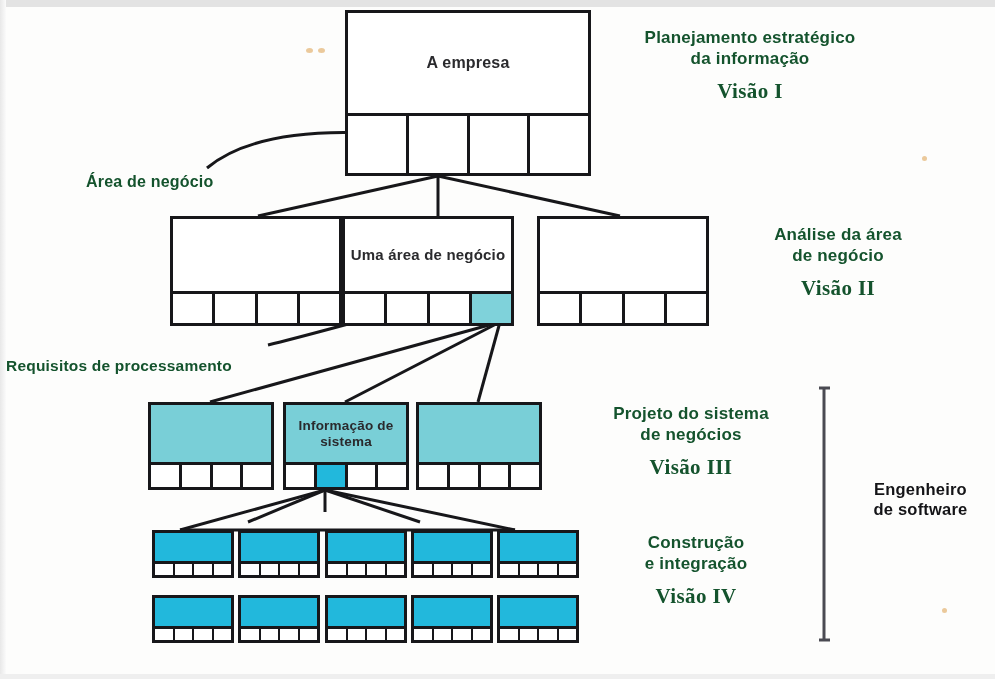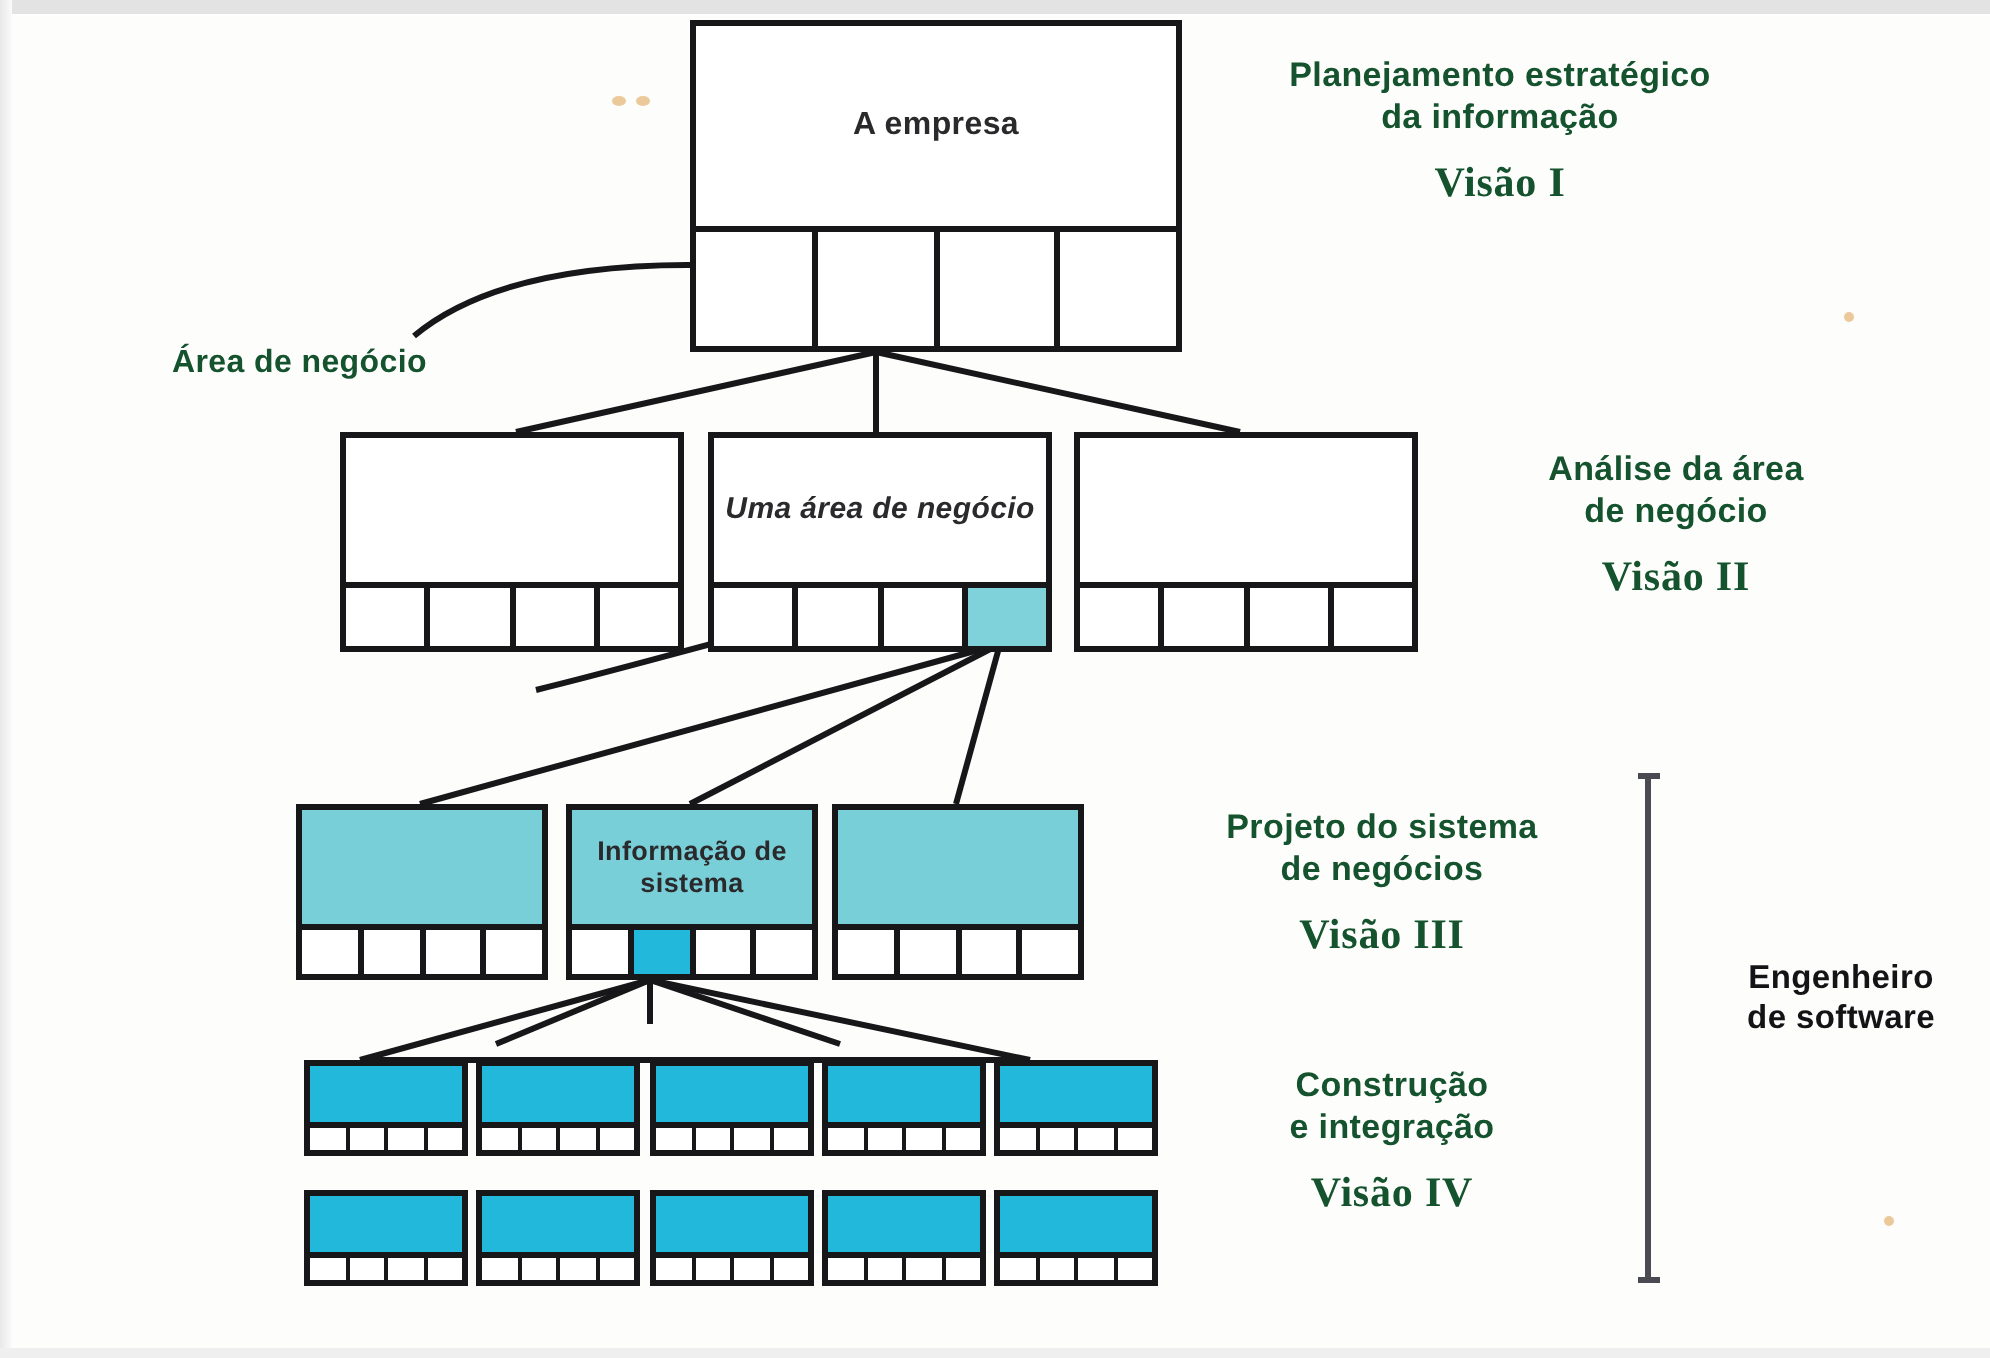--- a/index.html
+++ b/index.html
@@ -69,21 +69,21 @@
   
   #n-empresa { left: 345px; top: 10px; width: 246px; height: 166px; }
   #n-empresa .head { height: 100px; font-size: 16px; }
   #n-empresa .cells { height: 60px; }
 
   
   .lvl2 { top: 216px; width: 172px; height: 110px; }
   .lvl2 .head { height: 72px; font-size: 15px; }
   .lvl2 .cells { height: 32px; }
   #n-ba1 { left: 170px; }
-  #n-ba2 { left: 354px; font-style: italic; }
+  #n-ba2 { left: 342px; }
   #n-ba3 { left: 537px; }
 
   
   .lvl3 { top: 402px; width: 126px; height: 88px; }
   .lvl3 .head { height: 57px; font-size: 13.5px; }
   .lvl3 .cells { height: 25px; }
   #n-sys1 { left: 148px; }
   #n-sys2 { left: 283px; }
   #n-sys3 { left: 416px; }
 
@@ -386,19 +386,20 @@
     </div>
     <div class="t2">Visão IV</div>
   </div>
 
   <div id="cap-eng">
     <div>Engenheiro</div>
     <div>de software</div>
   </div>
 
   <div class="annot" id="an-area">Área de negócio</div>
+  <div class="annot" id="an-req">Requisitos de processamento</div>
 
   <div class="speck" style="left:306px; top:48px; width:7px; height:5px;"></div>
   <div class="speck" style="left:318px; top:48px; width:7px; height:5px;"></div>
   <div class="speck" style="left:922px; top:156px; width:5px; height:5px;"></div>
   <div class="speck" style="left:942px; top:608px; width:5px; height:5px;"></div>
 
 </div>
 
 </body></html>

